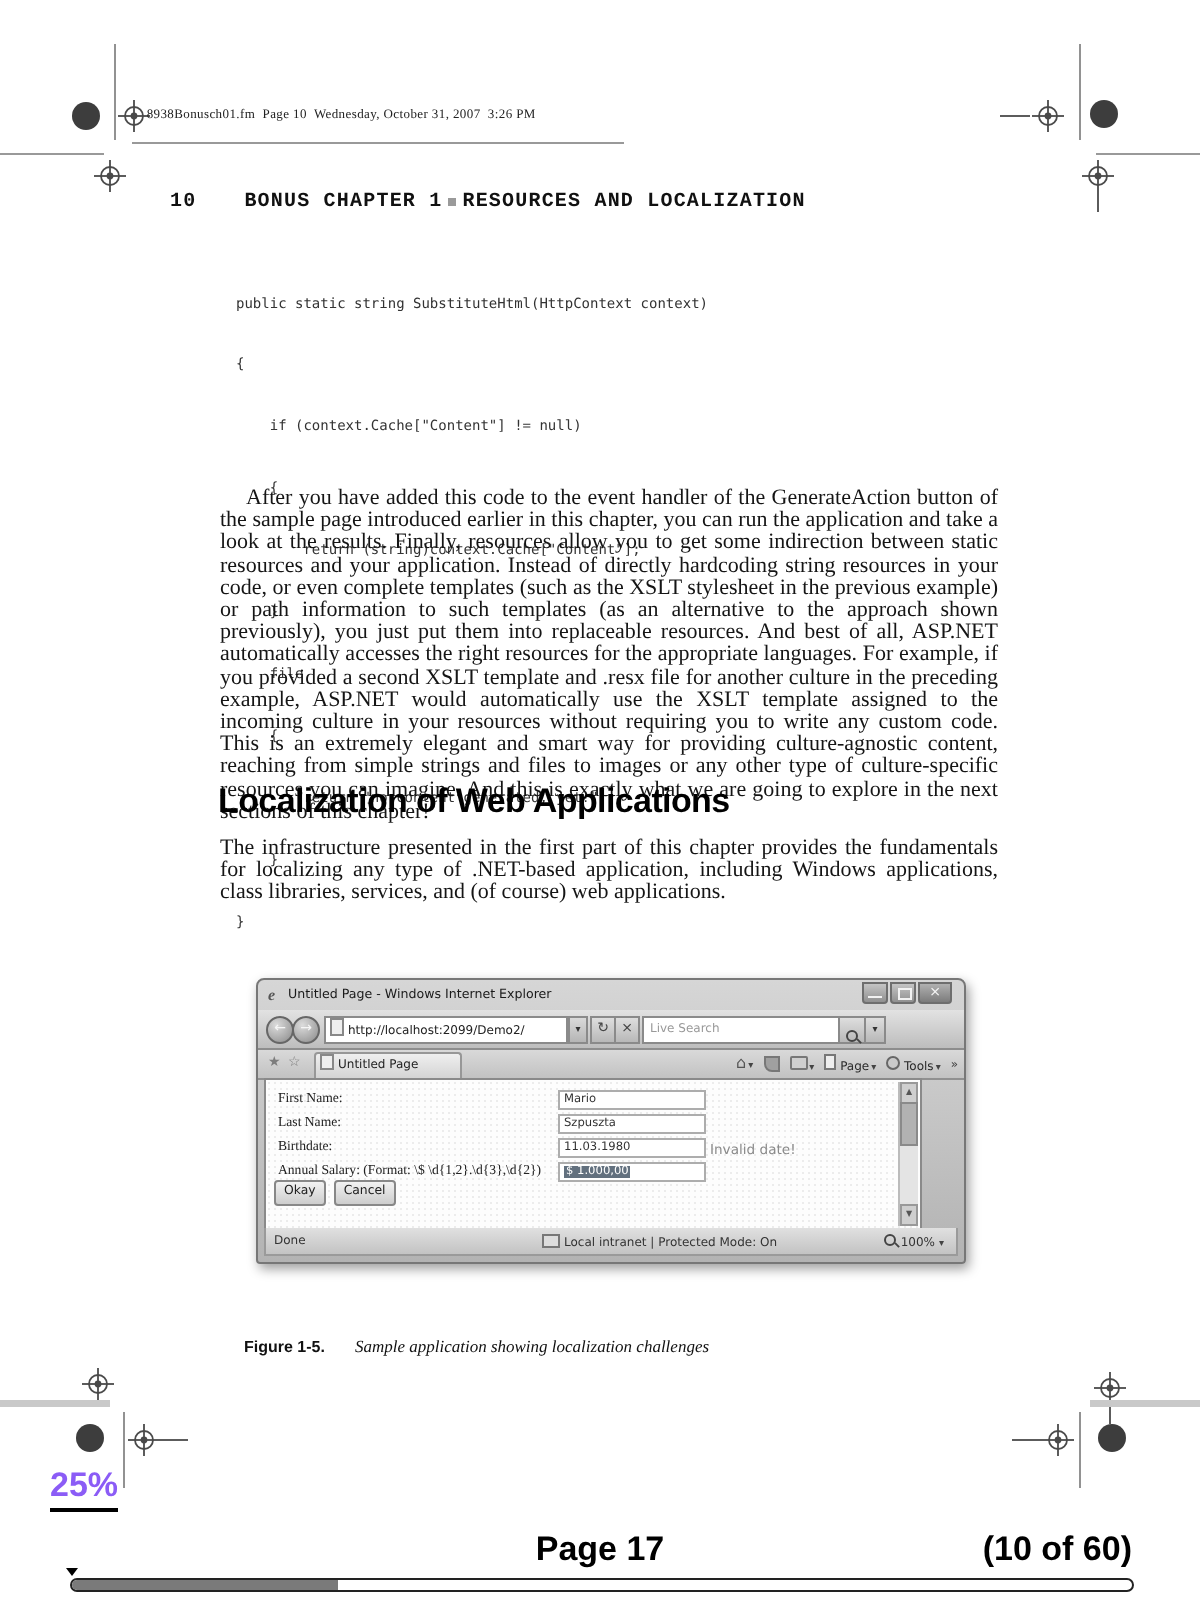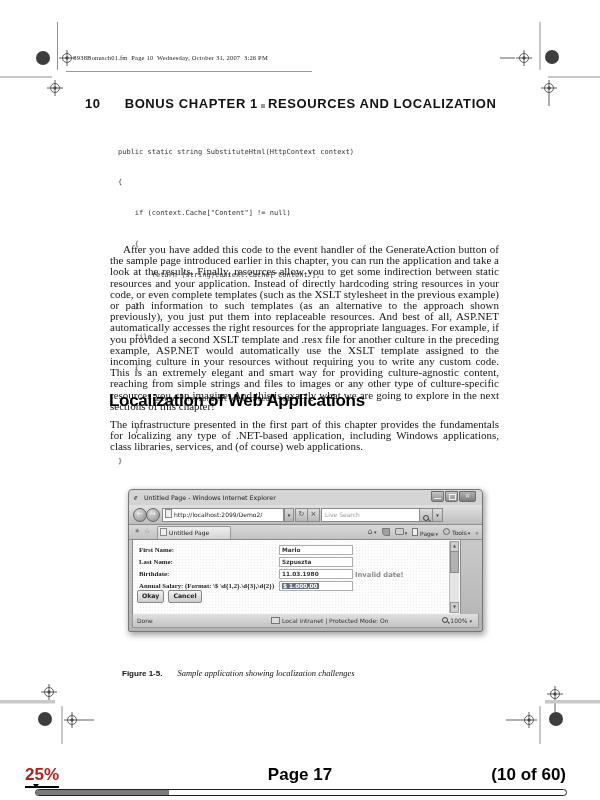--- a/index.html
+++ b/index.html
@@ -4,22 +4,22 @@
 <style>
   html,body{margin:0;padding:0;}
   body{width:600px;height:800px;background:#fff;position:relative;overflow:hidden;
        font-family:"Liberation Serif",serif;color:#111;}
   #screen{position:absolute;inset:0;}
   .abs{position:absolute;}
 
   
   .slug{left:66px;top:47px;width:246px;font-size:6.5px;color:#222;letter-spacing:.2px;
         white-space:pre;border-bottom:1px solid #999;padding-bottom:3px;}
-  .running-head{left:85px;top:96px;font-family:Liberation Sans, sans-serif;font-weight:bold;
-        font-size:13px;letter-spacing:.6px;color:#111;white-space:nowrap;}
+  .running-head{left:85px;top:96px;font-family:Liberation Mono, monospace;font-weight:bold;
+        font-size:10px;letter-spacing:.6px;color:#111;white-space:nowrap;}
   .rh-text{margin-left:24px;}
   .rh-sq{display:inline-block;width:4px;height:4px;background:#9a9a9a;margin:0 3px 0 3px;}
 
   
   .code{left:118px;top:126px;font-family:"DejaVu Sans Mono",monospace;font-size:7px;
         line-height:10.3px;color:#333;white-space:pre;}
 
   
   .para{left:110px;width:389px;font-size:11px;line-height:11.2px;text-align:justify;color:#151515;}
   .indent{text-indent:13px;}
@@ -81,21 +81,21 @@
   .tool-chev{font-size:5px;color:#444;margin-left:1px;}
   .ic-home{font-size:8px;color:#555;line-height:10px;}
   .ic-rss{display:inline-block;width:6px;height:6px;background:#a0a0a0;border-radius:0 0 0 4px;border:1px solid #777;}
   .ic-print{display:inline-block;width:7px;height:5px;background:#cfcfcf;border:1px solid #777;border-radius:1px;}
   .ic-page{display:inline-block;width:4px;height:6px;background:#eee;border:1px solid #777;}
   .ic-gear{display:inline-block;width:5px;height:5px;border:1px solid #666;border-radius:50%;background:#c9c9c9;}
   .overflow-chev{font-size:6px;color:#444;}
 
   .ie-content{position:absolute;left:3px;right:21px;top:49px;height:74px;background:#fdfdfd;
      background-image:radial-gradient(#ececec .6px,transparent .6px);background-size:3px 3px;
-     border:1px solid #8a8a8a;font-weight:bold;}
+     border:1px solid #8a8a8a;}
   .f-row{position:absolute;left:6px;right:16px;height:10px;}
   .f-label{position:absolute;left:0;top:0;font-family:"Liberation Serif",serif;font-size:6.8px;color:#222;white-space:nowrap;}
   .f-input{position:absolute;left:140px;top:-1px;width:70px;height:8px;background:#fff;
      border:1px solid #adadad;font-family:"DejaVu Sans",sans-serif;font-size:5.8px;
      line-height:8px;padding-left:2px;white-space:nowrap;overflow:hidden;color:#333;}
   .f-note{position:absolute;left:216px;top:1px;font-size:6.8px;color:#8a8a8a;white-space:nowrap;}
   .sel{background:#62707e;color:#fff;padding:0 1px;}
   .btn-row{position:absolute;left:4px;top:50px;display:flex;gap:4px;}
   .fbtn{height:11px;padding:0 4px;background:linear-gradient(#f2f2f2,#cdcdcd);border:1px solid #888;
      border-radius:2px;font-family:"DejaVu Sans",sans-serif;font-size:6.2px;line-height:10px;color:#222;}
@@ -107,22 +107,22 @@
   .ie-statusbar{position:absolute;left:3px;right:3px;top:124px;height:13px;
      background:linear-gradient(#e0e0e0,#c3c3c3);border:1px solid #9a9a9a;border-top:none;
      font-size:6px;color:#333;}
   .st-left{position:absolute;left:4px;top:3px;}
   .st-center{position:absolute;left:138px;top:3px;white-space:nowrap;}
   .st-ic{display:inline-block;width:7px;height:5px;background:#ddd;border:1px solid #777;vertical-align:-1px;margin-right:2px;}
   .st-zoom{position:absolute;right:6px;top:3px;white-space:nowrap;}
   .st-zoom .tool-chev{margin-left:2px;}
 
   
-  .vb-zoom{left:25px;top:765px;font-family:"Liberation Sans",sans-serif;font-weight:bold;
-     font-size:17px;color:#b91c1c;border-bottom:2px solid #000;padding-bottom:1px;}
+  .vb-zoom{left:25px;top:733px;font-family:"Liberation Sans",sans-serif;font-weight:bold;
+     font-size:17px;color:#8b5cf6;border-bottom:2px solid #000;padding-bottom:1px;}
   .vb-caret{left:33px;top:784px;width:0;height:0;border-left:3.5px solid transparent;
      border-right:3.5px solid transparent;border-top:4.5px solid #000;}
   .vb-page{left:50%;top:765px;transform:translateX(-50%);font-family:"Liberation Sans",sans-serif;
      font-weight:bold;font-size:17px;color:#000;}
   .vb-count{right:34px;top:765px;font-family:"Liberation Sans",sans-serif;font-weight:bold;
      font-size:17px;color:#000;}
   .vb-track{left:35px;top:789px;width:530px;height:5px;border:1.2px solid #222;border-radius:4px;overflow:hidden;}
   .vb-fill{position:absolute;left:0;top:0;bottom:0;background:#7a7a7a;}
 </style>
 </head>

